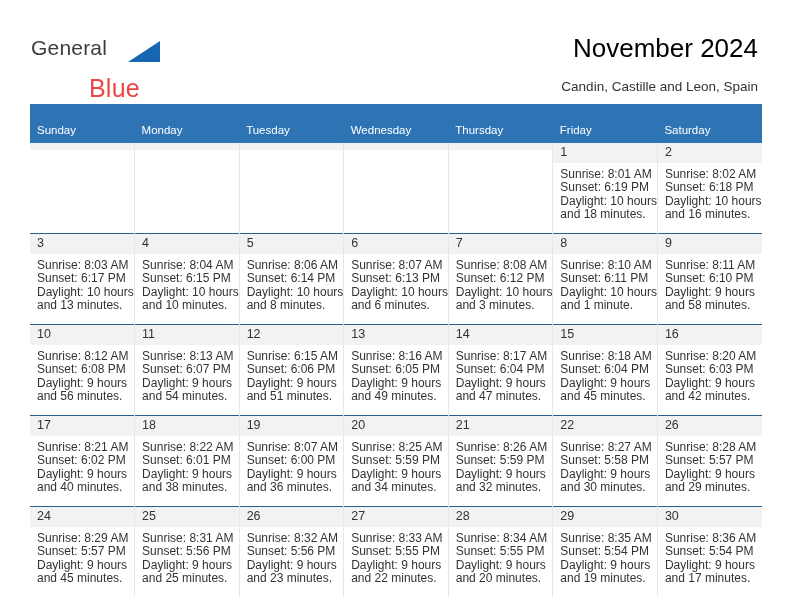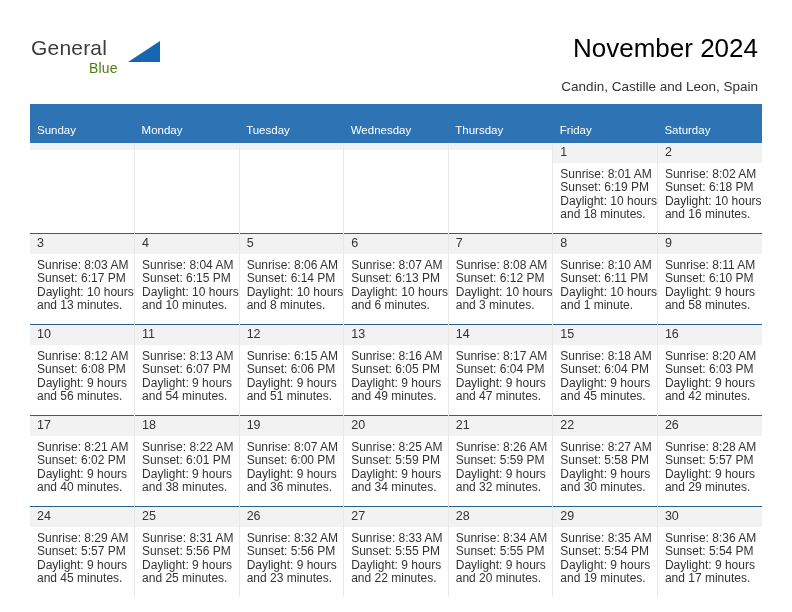--- a/index.html
+++ b/index.html
@@ -38,24 +38,24 @@
   .logo-general {
     position: absolute;
     left: 0; top: 0;
     font-size: 21px;
     letter-spacing: 0.2px;
     color: #3c3c3b;
     font-family: "Liberation Sans", sans-serif;
   }
   .logo-blue {
     position: absolute;
-    left: 58px; top: 24px;
-    font-size: 14px;
+    left: 58px; top: 38px;
+    font-size: 25px;
     letter-spacing: 0.2px;
-    color: #4d7c0f;
+    color: #ef4444;
     font-family: "Liberation Sans", sans-serif;
   }
   .logo-tri {
     position: absolute;
     left: 97px;
     top: 5px;
     width: 0;
     height: 0;
     border-left: 32px solid transparent;
     border-bottom: 21px solid #1767b0;

